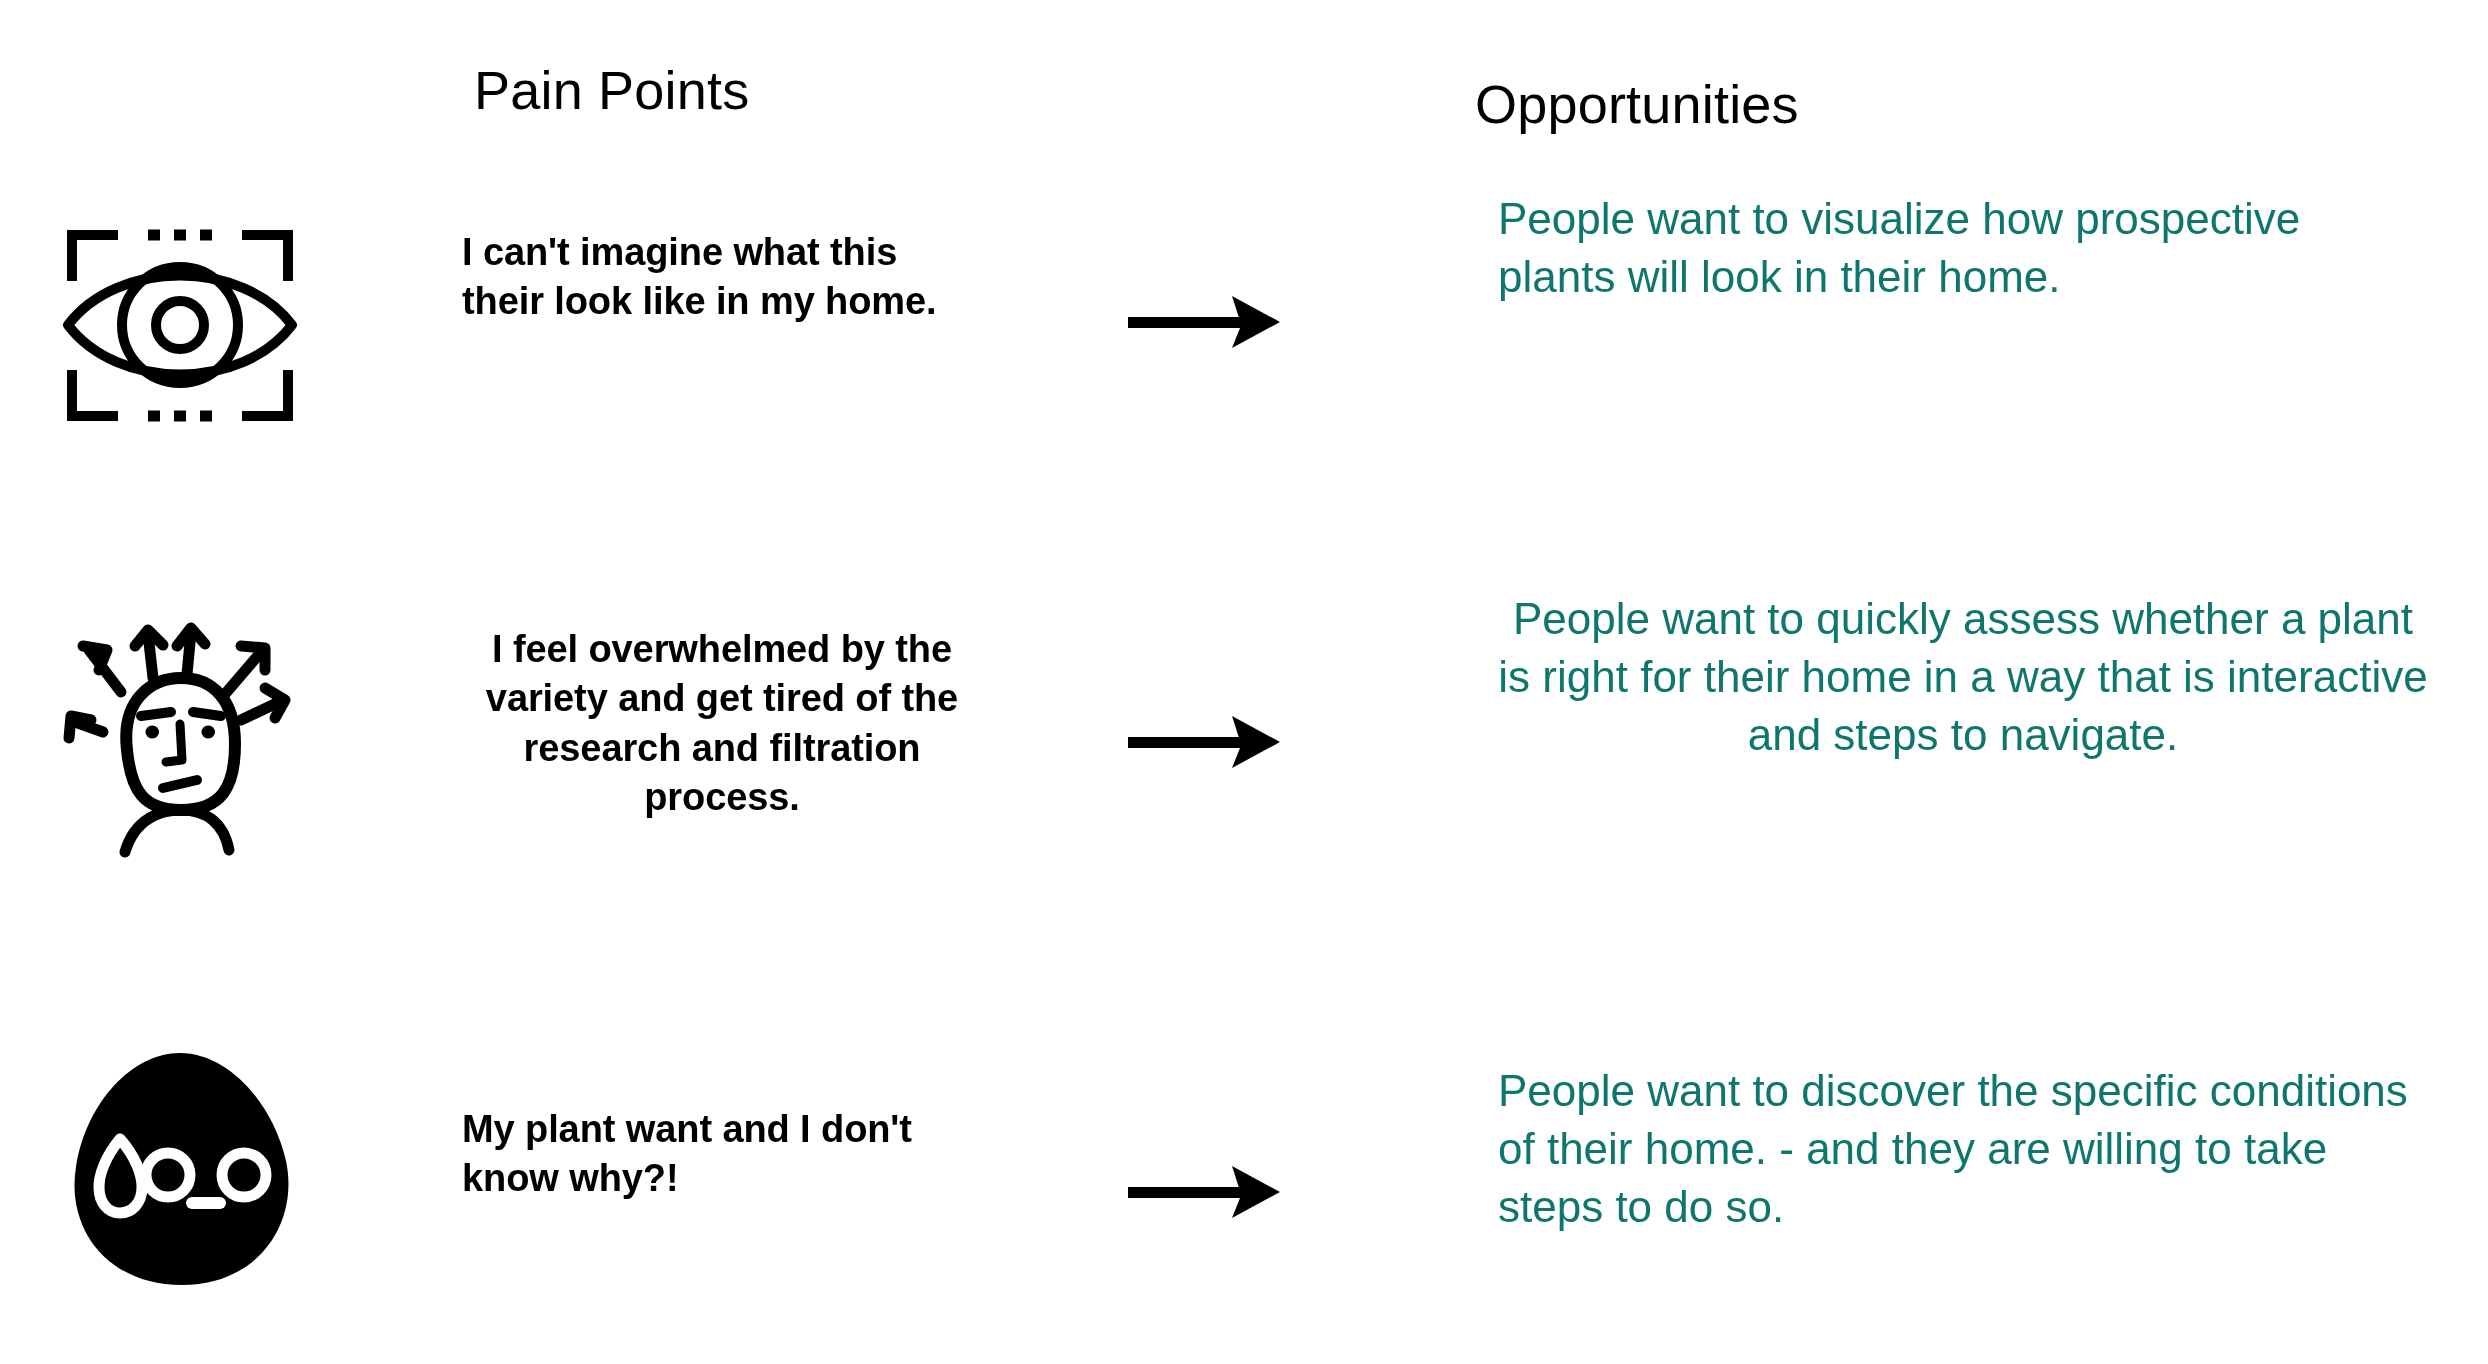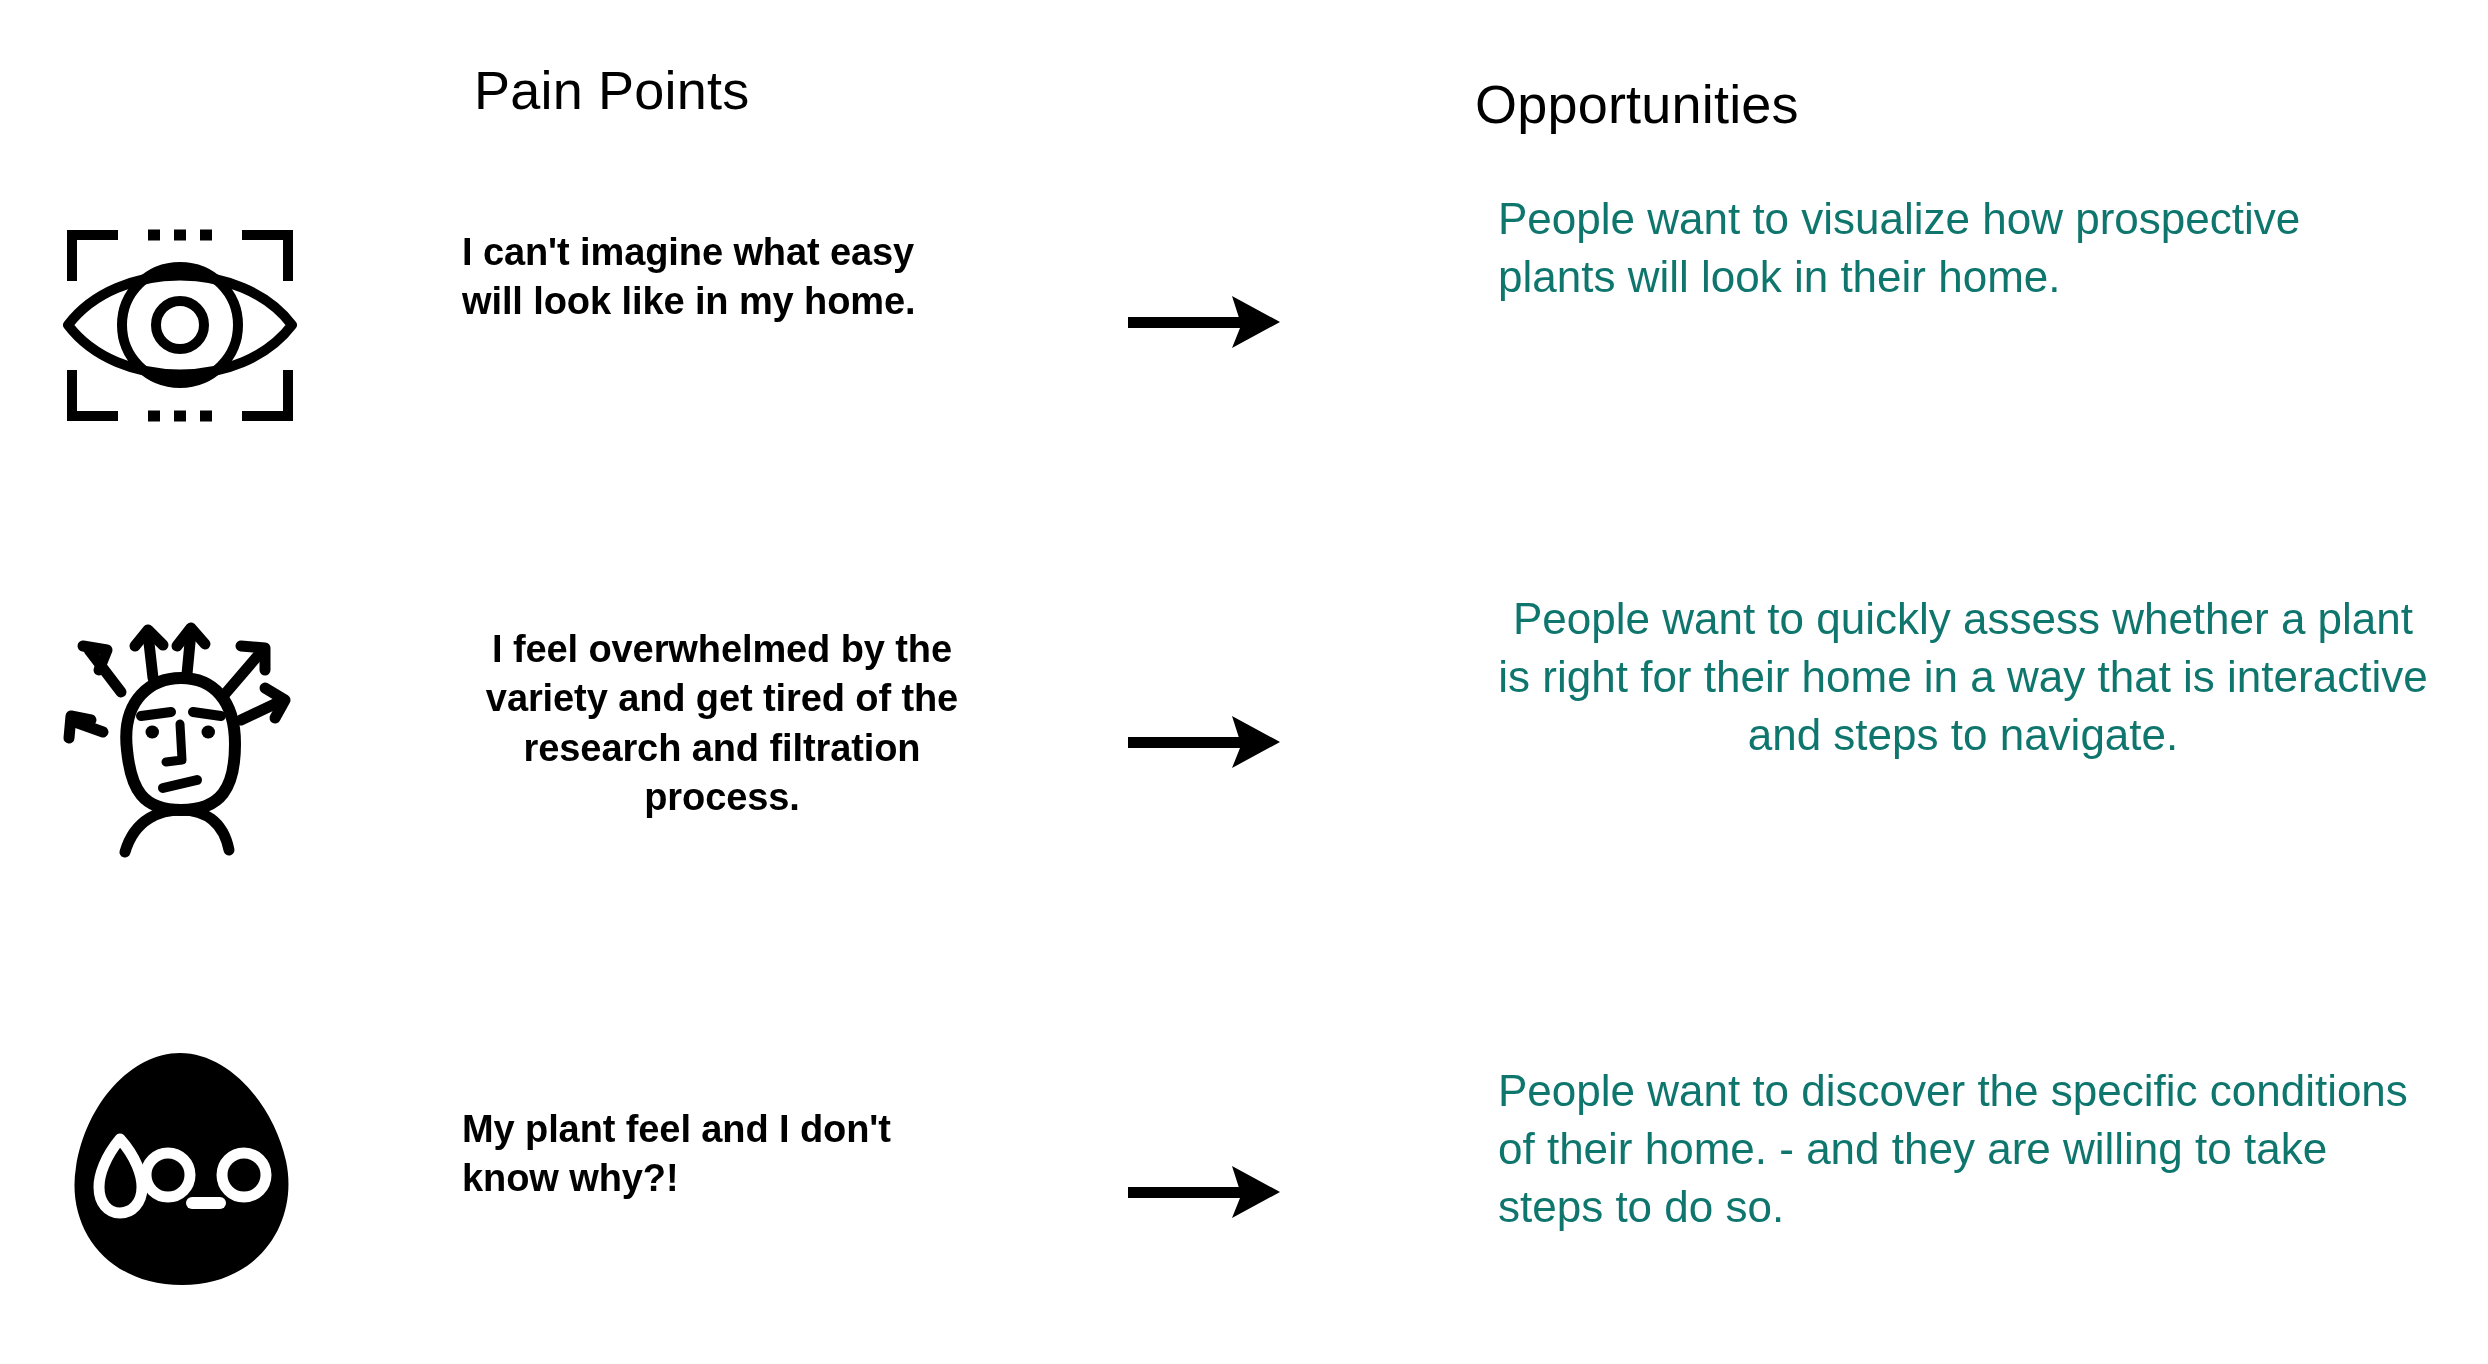--- a/index.html
+++ b/index.html
@@ -134,21 +134,21 @@
 
           <path d="M8 102 C 58 36, 182 36, 232 102 C 182 168, 58 168, 8 102 Z" stroke-width="10" stroke-linejoin="round"></path>
 
           <circle cx="120" cy="102" r="58" stroke-width="10"></circle>
 
           <circle cx="120" cy="102" r="24" stroke-width="10"></circle>
         </svg>
       </span>
     </div>
 
-    <div class="pain-text">I can't imagine what easy will look like in my home.</div>
+    <div class="pain-text">I can't imagine what this their look like in my home.</div>
 
     <div class="arrow-cell">
       <span>
         <svg width="160" height="60" viewBox="0 0 160 60" fill="#000000">
           <rect x="0" y="25" width="120" height="11"></rect>
           <path d="M104 4 L152 30 L104 56 L114 31 L112 29 Z"></path>
         </svg>
       </span>
     </div>
 
@@ -233,21 +233,21 @@
 
           <circle cx="110" cy="130" r="22" fill="none" stroke="#ffffff" stroke-width="11"></circle>
 
           <circle cx="186" cy="130" r="22" fill="none" stroke="#ffffff" stroke-width="11"></circle>
 
           <rect x="128" y="152" width="40" height="12" rx="6" fill="#ffffff"></rect>
         </svg>
       </span>
     </div>
 
-    <div class="pain-text">My plant feel and I don't know why?!</div>
+    <div class="pain-text">My plant want and I don't know why?!</div>
 
     <div class="arrow-cell">
       <span>
         <svg width="160" height="60" viewBox="0 0 160 60" fill="#000000">
           <rect x="0" y="25" width="120" height="11"></rect>
           <path d="M104 4 L152 30 L104 56 L114 31 L112 29 Z"></path>
         </svg>
       </span>
     </div>
 

